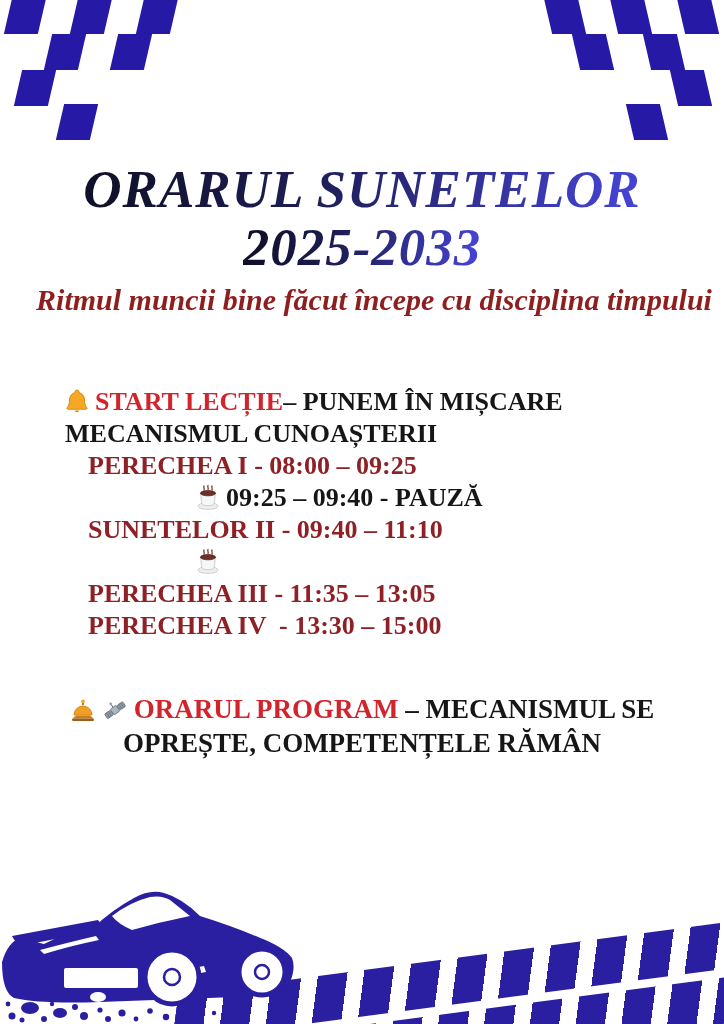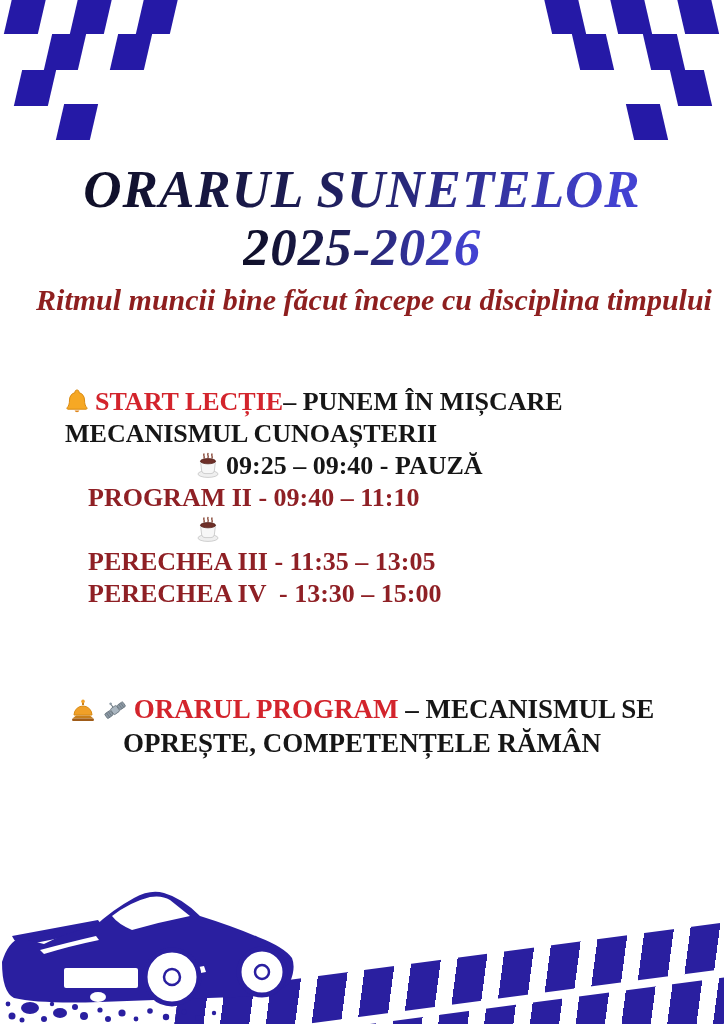--- a/index.html
+++ b/index.html
@@ -63,41 +63,42 @@
     <div class="cell" style="left:614px;top:-2px"></div>
     <div class="cell" style="left:681px;top:-2px"></div>
     <div class="cell" style="left:576px;top:34px"></div>
     <div class="cell" style="left:647px;top:34px"></div>
     <div class="cell" style="left:674px;top:70px"></div>
     <div class="cell" style="left:630px;top:104px"></div>
   </div>
 
   <div class="title-wrap">
     <div><span class="title-line">ORARUL SUNETELOR</span></div>
-    <div><span class="title-line">2025-2026</span></div>
+    <div><span class="title-line">2025-2033</span></div>
   </div>
 
   <div class="subtitle">Ritmul muncii bine făcut începe cu disciplina timpului</div>
 
   <div class="sched">
 
     <div class="start-line"><span class="ic"><svg width="24" height="26" viewBox="0 0 24 26">
             <path d="M12 2c1.2 0 2 .8 2 2v.6c3.4.9 5.5 3.7 5.5 7.4 0 4.2 1 6.2 2.3 7.6.6.6.2 1.6-.7 1.6H2.9c-.9 0-1.3-1-.7-1.6 1.3-1.4 2.3-3.4 2.3-7.6 0-3.7 2.1-6.5 5.5-7.4V4c0-1.2.8-2 2-2z" fill="#f6a824" stroke="#d98a12" stroke-width="1"></path>
             <path d="M9.6 22.5a2.5 2.5 0 0 0 4.8 0z" fill="#e0861a"></path>
           </svg></span><span class="red">START LECȚIE</span><span>– PUNEM ÎN MIȘCARE MECANISMUL CUNOAȘTERII</span></div>
 
+    <div class="pair"><span class="maroon">PERECHEA I</span><span class="maroon"> - </span><span class="maroon">08:00 – 09:25</span></div>
 
     <div class="pause"><span class="ic"><svg width="24" height="26" viewBox="0 0 24 26">
             <path d="M8 2c-1 1.5 1 2.5 0 4M12 1.5c-1 1.5 1 2.5 0 4M16 2c-1 1.5 1 2.5 0 4" stroke="#8a4a3a" stroke-width="1.4" fill="none" stroke-linecap="round"></path>
             <ellipse cx="12" cy="22" rx="10" ry="3.4" fill="#efefef" stroke="#cfcfcf" stroke-width="1"></ellipse>
             <path d="M4.5 9h15l-1.2 10a3.4 3.4 0 0 1-3.3 2.6H9a3.4 3.4 0 0 1-3.3-2.6z" fill="#f7f7f7" stroke="#cfcfcf" stroke-width="1"></path>
             <ellipse cx="12" cy="9.2" rx="7.5" ry="2.6" fill="#6e2f28" stroke="#56221c" stroke-width=".8"></ellipse>
           </svg></span><span>09:25 – 09:40 - PAUZĂ</span></div>
 
-    <div class="pair"><span class="maroon">PROGRAM II</span><span class="maroon"> - </span><span class="maroon">09:40 – 11:10</span></div>
+    <div class="pair"><span class="maroon">SUNETELOR II</span><span class="maroon"> - </span><span class="maroon">09:40 – 11:10</span></div>
 
     <div class="pause"><span class="ic"><svg width="24" height="26" viewBox="0 0 24 26">
             <path d="M8 2c-1 1.5 1 2.5 0 4M12 1.5c-1 1.5 1 2.5 0 4M16 2c-1 1.5 1 2.5 0 4" stroke="#8a4a3a" stroke-width="1.4" fill="none" stroke-linecap="round"></path>
             <ellipse cx="12" cy="22" rx="10" ry="3.4" fill="#efefef" stroke="#cfcfcf" stroke-width="1"></ellipse>
             <path d="M4.5 9h15l-1.2 10a3.4 3.4 0 0 1-3.3 2.6H9a3.4 3.4 0 0 1-3.3-2.6z" fill="#f7f7f7" stroke="#cfcfcf" stroke-width="1"></path>
             <ellipse cx="12" cy="9.2" rx="7.5" ry="2.6" fill="#6e2f28" stroke="#56221c" stroke-width=".8"></ellipse>
           </svg></span></div>
 
     <div class="pair"><span class="maroon">PERECHEA III</span><span class="maroon"> - </span><span class="maroon">11:35 – 13:05</span></div>
 

